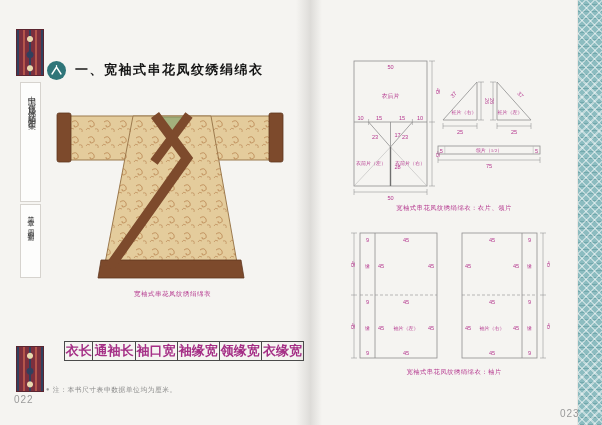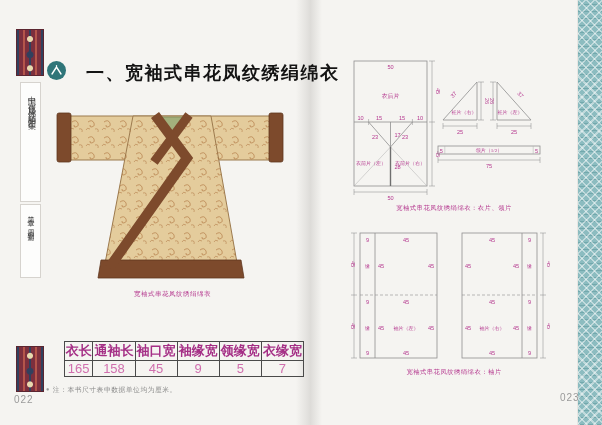--- a/index.html
+++ b/index.html
@@ -31,41 +31,41 @@
   .spine-text-box{position:absolute;left:20px;top:82px;width:19px;height:118px;
     background:#fdfdfc;border:1px solid #d6d3ce;display:flex;align-items:flex-start;justify-content:center;}
   .spine-title{writing-mode:vertical-rl;font-size:8px;letter-spacing:3px;color:#3c3c3c;margin-top:6px;}
   .spine-sub-box{position:absolute;left:20px;top:204px;width:19px;height:72px;
     background:#fdfdfc;border:1px solid #d6d3ce;display:flex;flex-direction:column;align-items:center;}
   .spine-sub{writing-mode:vertical-rl;font-size:7px;letter-spacing:2px;color:#3c3c3c;margin-top:5px;}
   .spine-sub + .spine-sub{margin-top:8px;}
   
   .badge{position:absolute;left:47px;top:61px;width:19px;height:19px;border-radius:50%;
     background:#2f7579;display:flex;align-items:center;justify-content:center;}
-  .page-title{position:absolute;left:86px;top:61px;font-size:18px;font-weight:bold;color:#141414;
+  .page-title{position:absolute;left:75px;top:61px;font-size:13px;font-weight:bold;color:#141414;
     letter-spacing:1.5px;}
   
   .robe-wrap{position:absolute;left:53px;top:86px;width:238px;height:202px;}
   .robe-caption{position:absolute;left:55px;top:290px;width:235px;text-align:center;
     font-size:6.5px;color:#b5388f;letter-spacing:.5px;}
   
   .table-title{position:absolute;left:64px;top:327px;width:240px;text-align:center;
     font-size:9.5px;color:#2a2a2a;letter-spacing:2px;}
   table.size{position:absolute;left:64px;top:341px;width:240px;border-collapse:collapse;
     font-family:"Liberation Sans","DejaVu Sans",sans-serif;}
   table.size td{border:1px solid #4a4a4a;text-align:center;font-size:13px;height:12px;padding:0;}
   table.size tr.hdr td{color:#a52f86;font-weight:bold;}
   table.size tr.val td{color:#d06fae;}
   table.size{border:1.5px solid #333;}
   .note{position:absolute;left:46px;top:385px;font-size:6.8px;color:#8a8a8a;letter-spacing:.5px;}
   .note .bullet{color:#9a9a9a;font-size:5.5px;margin-right:3px;vertical-align:1px;}
   .pageno{position:absolute;font-size:10px;color:#9a9a9a;
     font-family:"Liberation Sans","DejaVu Sans",sans-serif;letter-spacing:1px;}
   .pageno.left{left:14px;top:394px;}
-  .pageno.right{left:560px;top:392px;}
+  .pageno.right{left:560px;top:408px;}
   
   .diag{position:absolute;}
   .diag-caption{position:absolute;text-align:center;font-size:6.3px;color:#b5388f;letter-spacing:.5px;}
   svg text.dim{font-family:"Liberation Sans","DejaVu Sans",sans-serif;font-size:5.6px;fill:#b5388f;}
   svg text.lbl{font-family:"Liberation Serif","DejaVu Serif",serif;font-size:5.8px;fill:#b5388f;}
   svg text.lbl-sm{font-family:"Liberation Serif","DejaVu Serif",serif;font-size:5px;fill:#b5388f;}
   svg .outline{stroke:#8f8f8f;stroke-width:.8;fill:none;}
   svg .thin{stroke:#aFaFaF;stroke-width:.5;fill:none;}
   svg .dimline{stroke:#8f8f8f;stroke-width:.55;fill:none;}
   svg .bold{stroke:#6f6f6f;stroke-width:1.4;fill:none;}
@@ -127,28 +127,20 @@
 
   <table class="size">
     <tbody>
         <tr class="hdr">
       <td>衣长</td>
       <td>通袖长</td>
       <td>袖口宽</td>
       <td>袖缘宽</td>
       <td>领缘宽</td>
       <td>衣缘宽</td>
-    </tr>
-    <tr class="val">
-      <td>165</td>
-      <td>158</td>
-      <td>45</td>
-      <td>9</td>
-      <td>5</td>
-      <td>7</td>
     </tr>
   </tbody>
     </table>
   <div class="note">
     <span class="bullet">●</span><span>注：本书尺寸表中数据单位均为厘米。</span>
   </div>
   <div class="pageno left">022</div>
 
   <div class="diag" style="left:338px;top:50px;width:212px;height:168px;">
     <svg width="212" height="168" viewBox="0 0 212 168">

